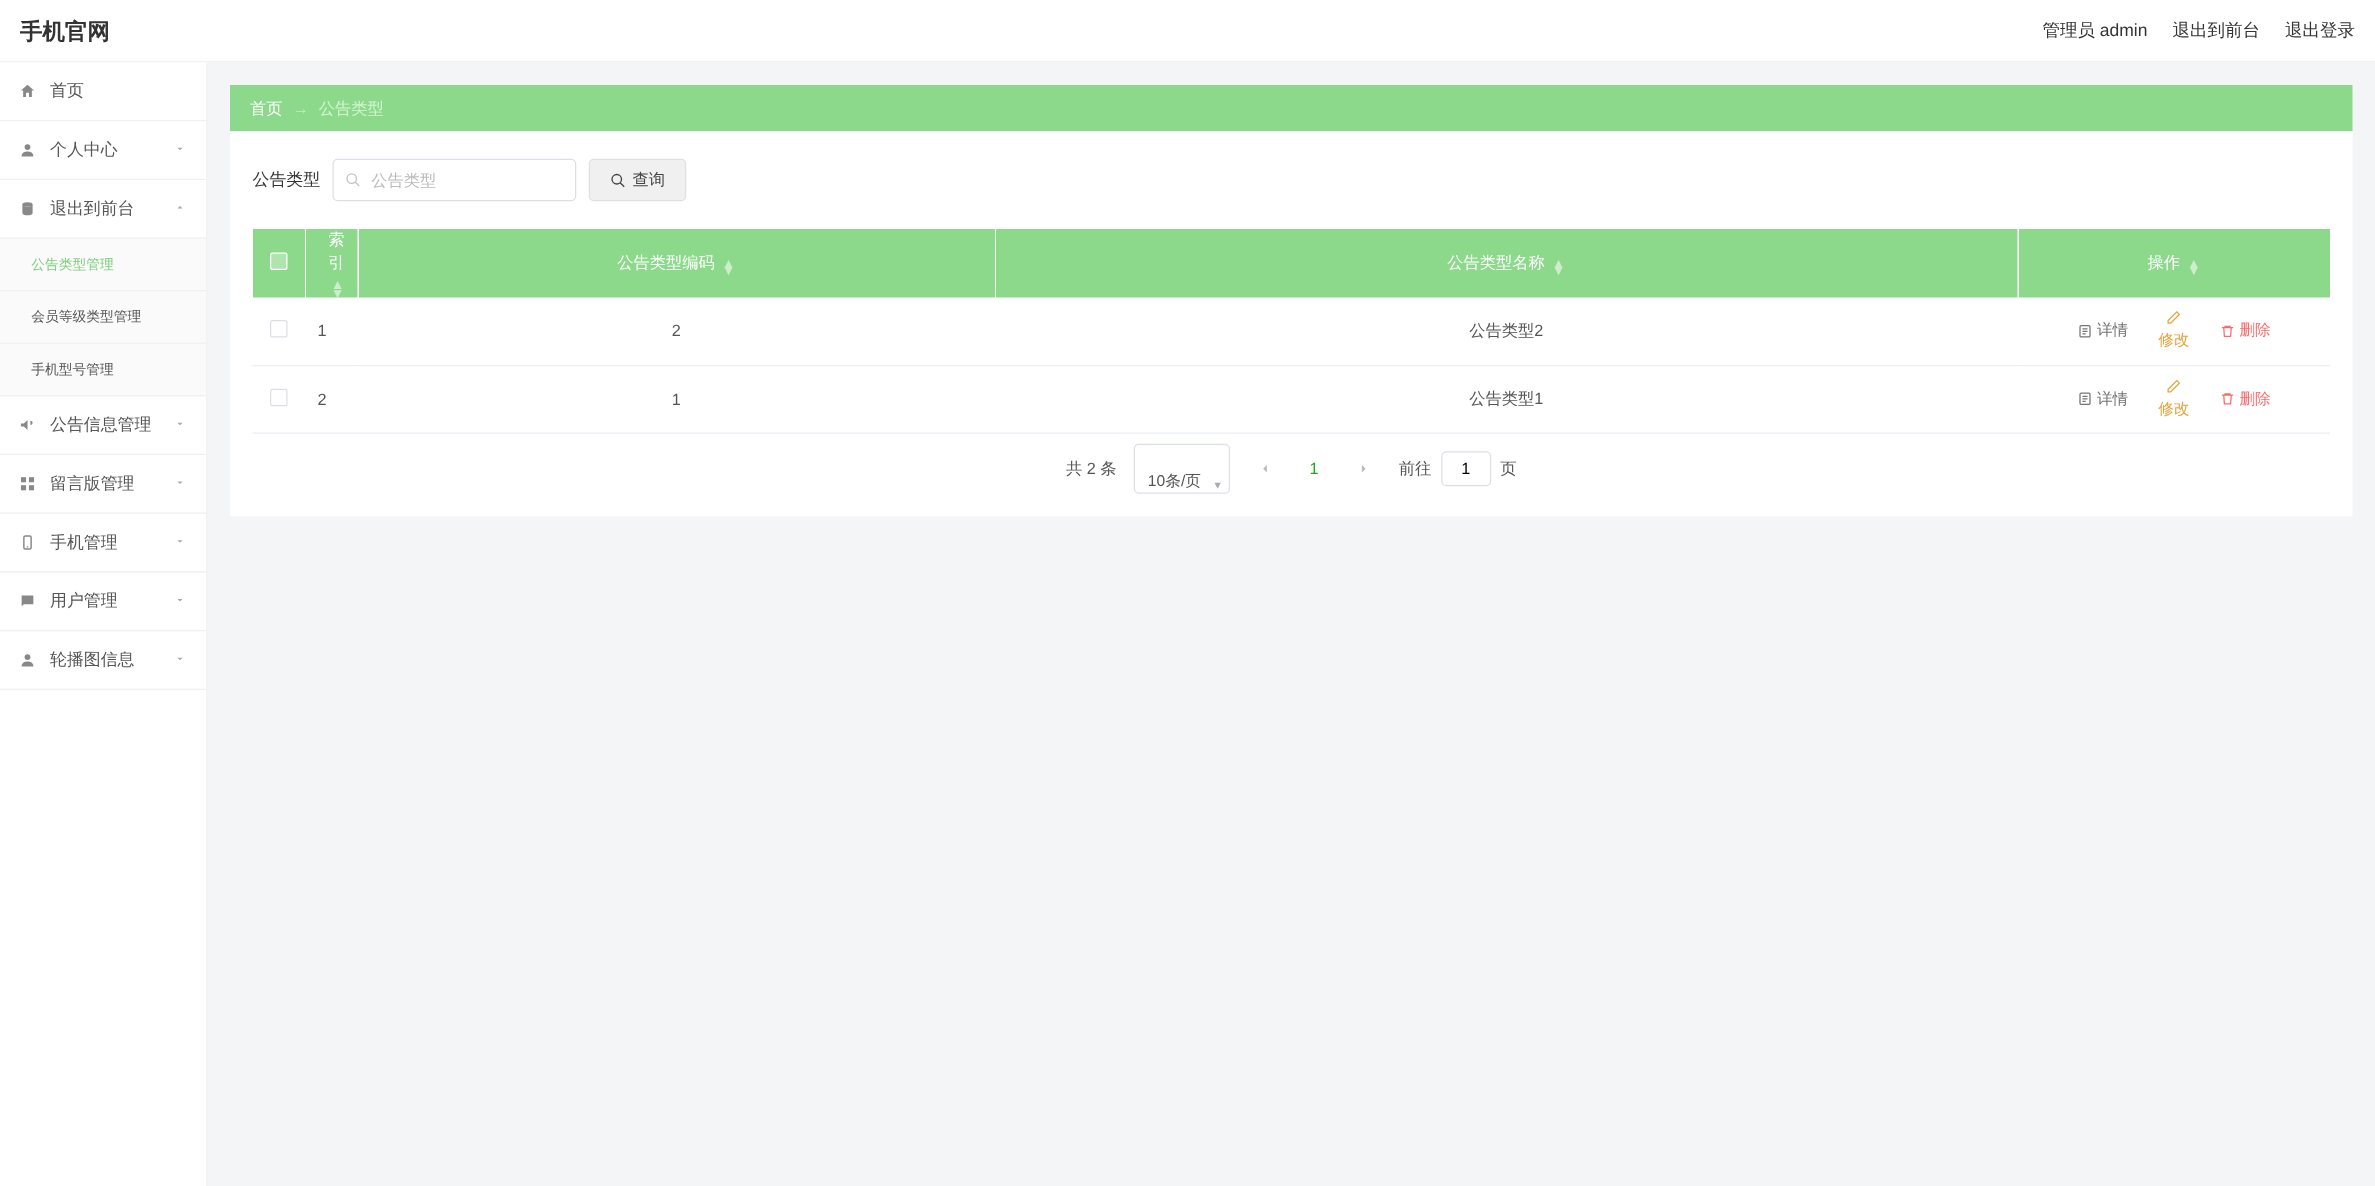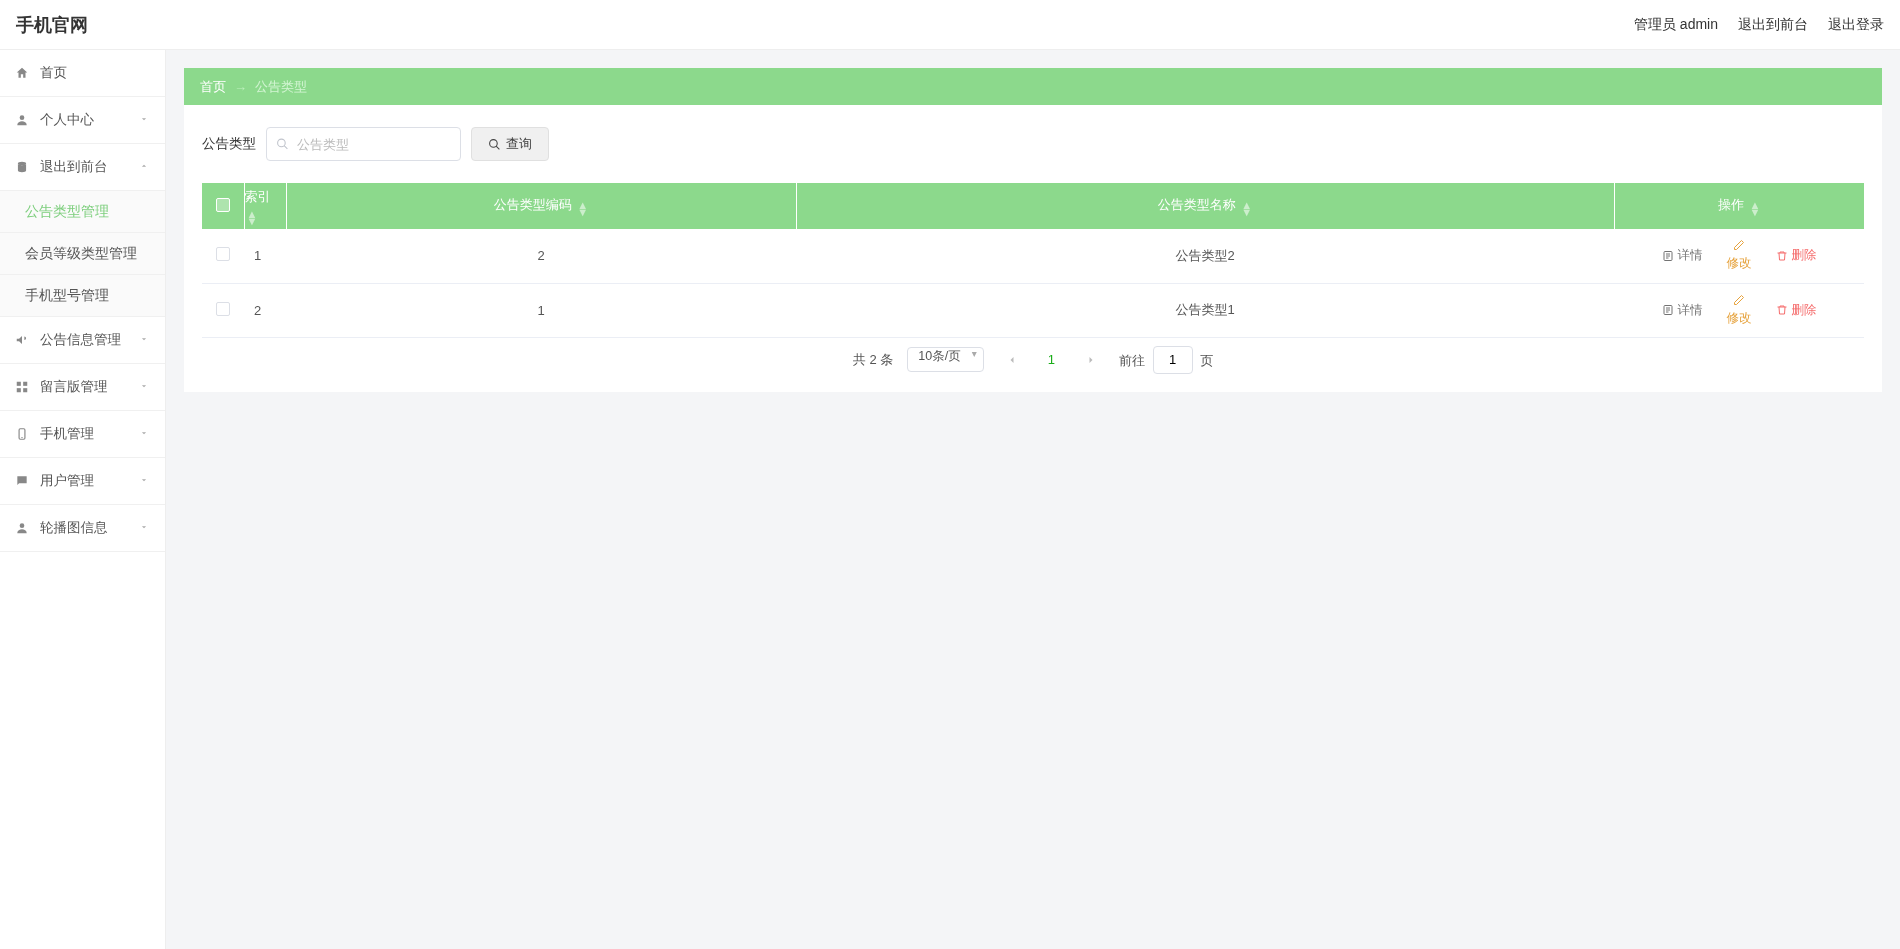--- a/index.html
+++ b/index.html
@@ -14,21 +14,21 @@
     
     .layout { display: flex; height: calc(100vh - 50px); }
     
     
     .sidebar { width: 166px; background: #fff; border-right: 1px solid #eee; overflow-y: auto; }
     .menu-item { display: flex; align-items: center; height: 47px; padding: 0 14px; cursor: pointer; border-bottom: 1px solid #f0f0f0; color: #555; position: relative; }
     .menu-item .m-icon { width: 16px; height: 16px; display: inline-flex; align-items: center; justify-content: center; margin-right: 10px; color: #888; }
     .menu-item .m-label { flex: 1; font-size: 13.5px; }
     .menu-item .m-caret { width: 12px; height: 12px; color: #aaa; }
     .submenu { background: #fafafa; }
-    .submenu-item { height: 42px; display: flex; align-items: center; padding-left: 25px; font-size: 14px; color: #555; cursor: pointer; border-bottom: 1px solid #f0f0f0; }
+    .submenu-item { height: 42px; display: flex; align-items: center; padding-left: 25px; font-size: 11px; color: #555; cursor: pointer; border-bottom: 1px solid #f0f0f0; }
     .submenu-item.active { color: #7cce7c; }
     
     
     .main { flex: 1; padding: 18px; overflow-y: auto; }
     .breadcrumb { background: #8cd98c; color: #fff; height: 37px; display: flex; align-items: center; padding: 0 16px; font-size: 13px; }
     .breadcrumb .bc-link { color: #fff; cursor: pointer; }
     .breadcrumb .bc-sep { margin: 0 8px; color: #bdf0bd; }
     .breadcrumb .bc-current { color: #d3f5d3; }
     
     .panel { background: #fff; padding: 22px 18px 18px; margin-top: 0; }
@@ -58,21 +58,21 @@
     .table .chk { width: 14px; height: 14px; border: 1px solid #dcdfe6; border-radius: 2px; display: inline-block; cursor: pointer; background: #fff; }
     .table th .chk { border-color: #fff; background: rgba(255,255,255,0.3); }
     .row-actions { display: flex; justify-content: center; gap: 24px; }
     .row-btn { display: inline-flex; align-items: center; gap: 4px; cursor: pointer; font-size: 12.5px; }
     .row-btn.detail { color: #737373; }
     .row-btn.edit { color: #e6a23c; flex-direction: column; }
     .row-btn.delete { color: #f56c6c; }
     
     
     .pagination { display: flex; align-items: center; justify-content: center; gap: 14px; margin-top: 8px; font-size: 13px; color: #555; }
-    .pagination .page-size-select { height: 25px; border: 1px solid #dcdfe6; border-radius: 4px; padding: 0 22px 0 10px; font-size: 12.5px; color: #555; position: relative; display: inline-flex; align-items: flex-start; cursor: pointer; }
+    .pagination .page-size-select { height: 40px; border: 1px solid #dcdfe6; border-radius: 4px; padding: 0 22px 0 10px; font-size: 12.5px; color: #555; position: relative; display: inline-flex; align-items: flex-end; cursor: pointer; }
     .pagination .ps-caret { position: absolute; right: 6px; color: #aaa; font-size: 10px; }
     .pagination .nav-btn { width: 28px; height: 28px; display: inline-flex; align-items: center; justify-content: center; color: #bbb; cursor: pointer; }
     .pagination .page-num { color: #1aad19; font-weight: 500; padding: 0 8px; cursor: pointer; }
     .pagination .jump-input { width: 40px; height: 28px; border: 1px solid #dcdfe6; border-radius: 4px; text-align: center; font-size: 13px; margin: 0 4px; }
     
     svg { display: block; }
   </style>
 </head>
 <body>
 
@@ -239,21 +239,21 @@
         </button>
       </div>
 
 
       <table class="table">
         <thead>
           <tr>
             <th style="width:42px">
               <span class="chk"></span>
             </th>
-            <th style="width:42px;text-align:left;padding-left:0">
+            <th style="width:42px;text-align:left;padding-left:18px">
               <span>索引</span>
               <span class="sort-icon">
                   <span>▲</span>
                   <span>▼</span>
                 </span>
             </th>
             <th style="width:510px">
               <span>公告类型编码</span>
               <span class="sort-icon">
                   <span>▲</span>

